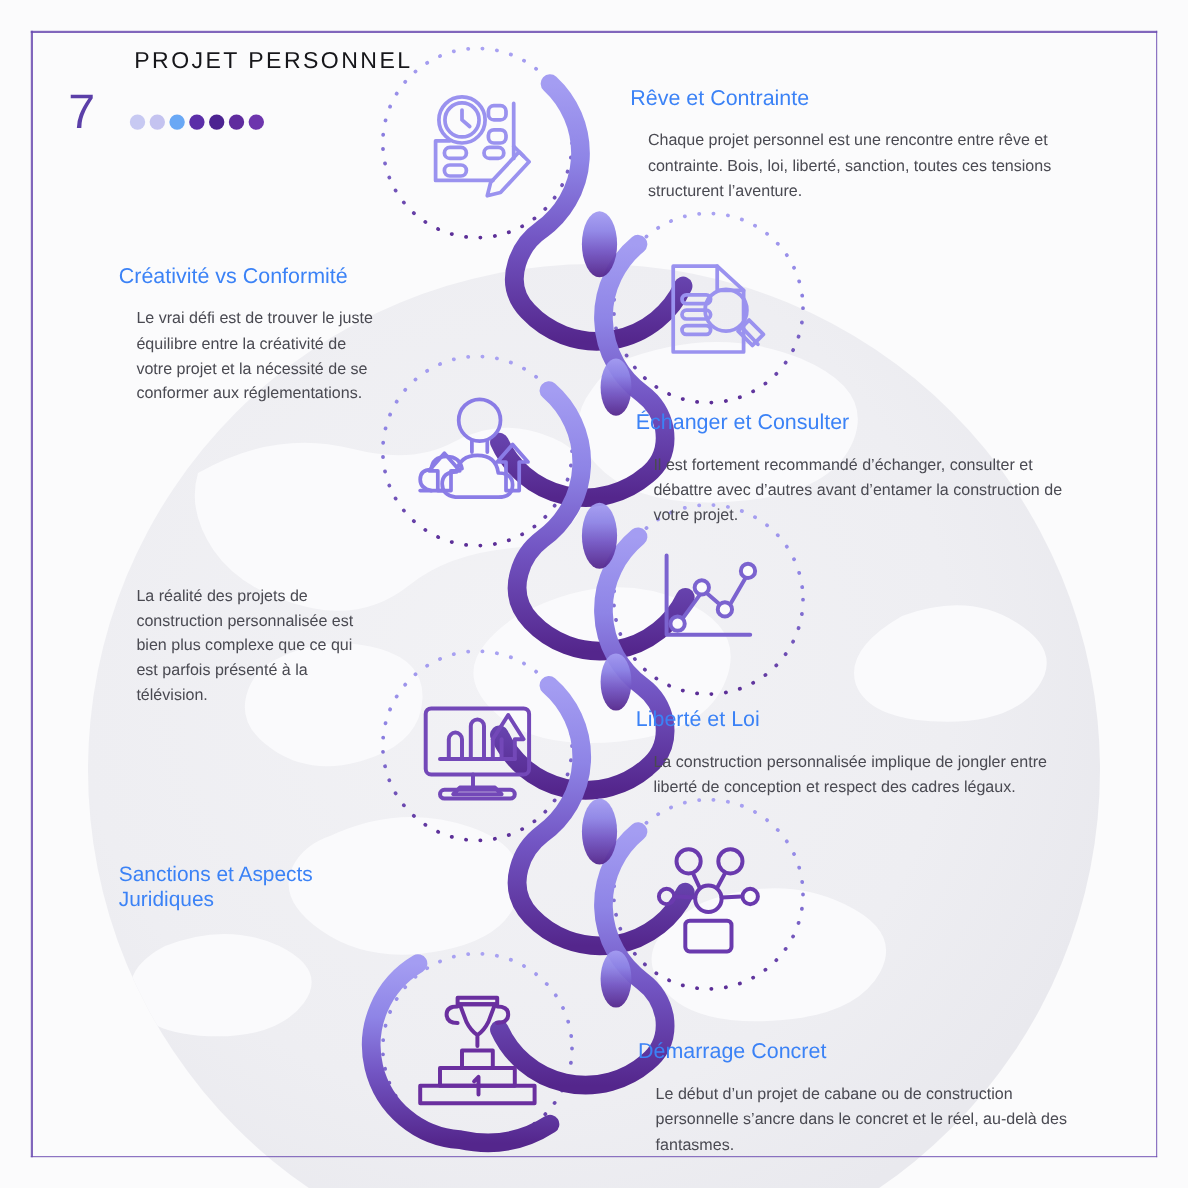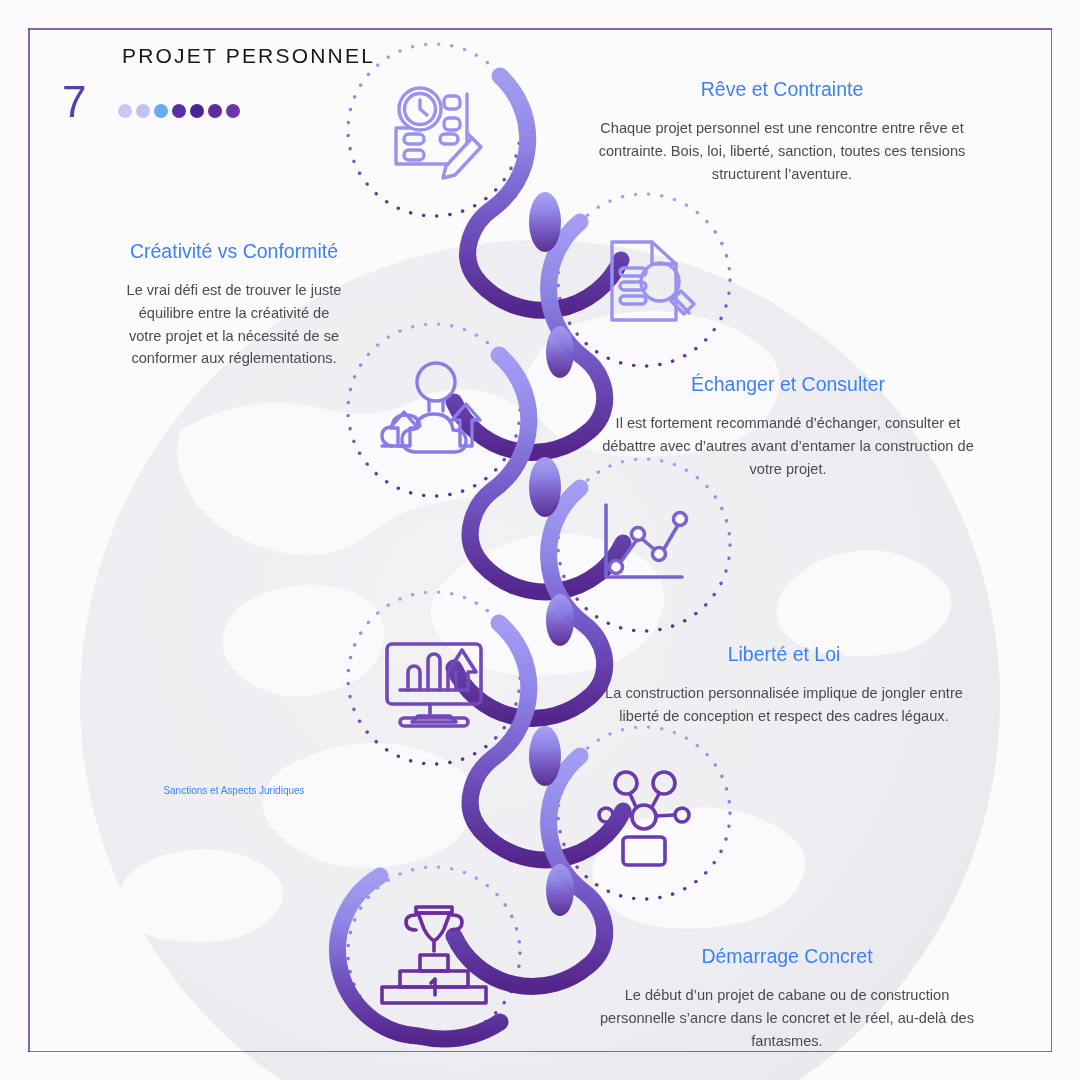--- a/index.html
+++ b/index.html
@@ -13,21 +13,20 @@
     overflow: hidden;
     font-family: "Liberation Sans", sans-serif;
   }
 
   #poster {
     position: relative;
     width: 1080px;
     height: 1080px;
     background: #fbfbfc;
     overflow: hidden;
-    text-align: center;
   }
 
   
   .frame-line {
     position: absolute;
     background: #6b4bb0;
     opacity: .85;
   }
   .frame-left   { left: 28px;  top: 28px;   width: 1.5px; height: 1024px; }
   .frame-right  { right: 28px; top: 28px;   width: 1.5px; height: 1024px; }
@@ -91,21 +90,21 @@
     font-size: 19.5px;
     line-height: 1.2;
     color: #3b82f6;
   }
   .block p {
     margin: 16px;
     font-size: 14.6px;
     line-height: 1.55;
     color: #4a4a52;
   }
-  .block.small h3 { font-size: 10px; margin-bottom: 0; }
+  .block.small h3 { font-size: 19px; margin-bottom: 0; }
 
   .b-reve      { left: 573px; top: 78px;  width: 418px; }
   .b-creativite{ left: 108px; top: 240px; width: 252px; }
   .b-echanger  { left: 578px; top: 373px; width: 420px; }
   .b-realite   { left: 108px; top: 515px; width: 230px; }
   .b-liberte   { left: 578px; top: 643px; width: 412px; }
   .b-sanctions { left: 108px; top: 785px; width: 252px; }
   .b-demarrage { left: 580px; top: 945px; width: 414px; }
 </style>
 </head>
@@ -297,20 +296,21 @@
     <h3>Échanger et Consulter</h3>
     <p>Il est fortement recommandé d’échanger, consulter et débattre avec d’autres avant d’entamer la construction de votre projet.</p>
   </div>
 
   <div class="block b-creativite">
     <h3>Créativité vs Conformité</h3>
     <p>Le vrai défi est de trouver le juste équilibre entre la créativité de votre projet et la nécessité de se conformer aux réglementations.</p>
   </div>
 
   <div class="block b-realite">
+    <p>La réalité des projets de construction personnalisée est bien plus complexe que ce qui est parfois présenté à la télévision.</p>
   </div>
 
   <div class="block b-liberte">
     <h3>Liberté et Loi</h3>
     <p>La construction personnalisée implique de jongler entre liberté de conception et respect des cadres légaux.</p>
   </div>
 
   <div class="block b-sanctions small">
     <h3>Sanctions et Aspects Juridiques</h3>
   </div>

